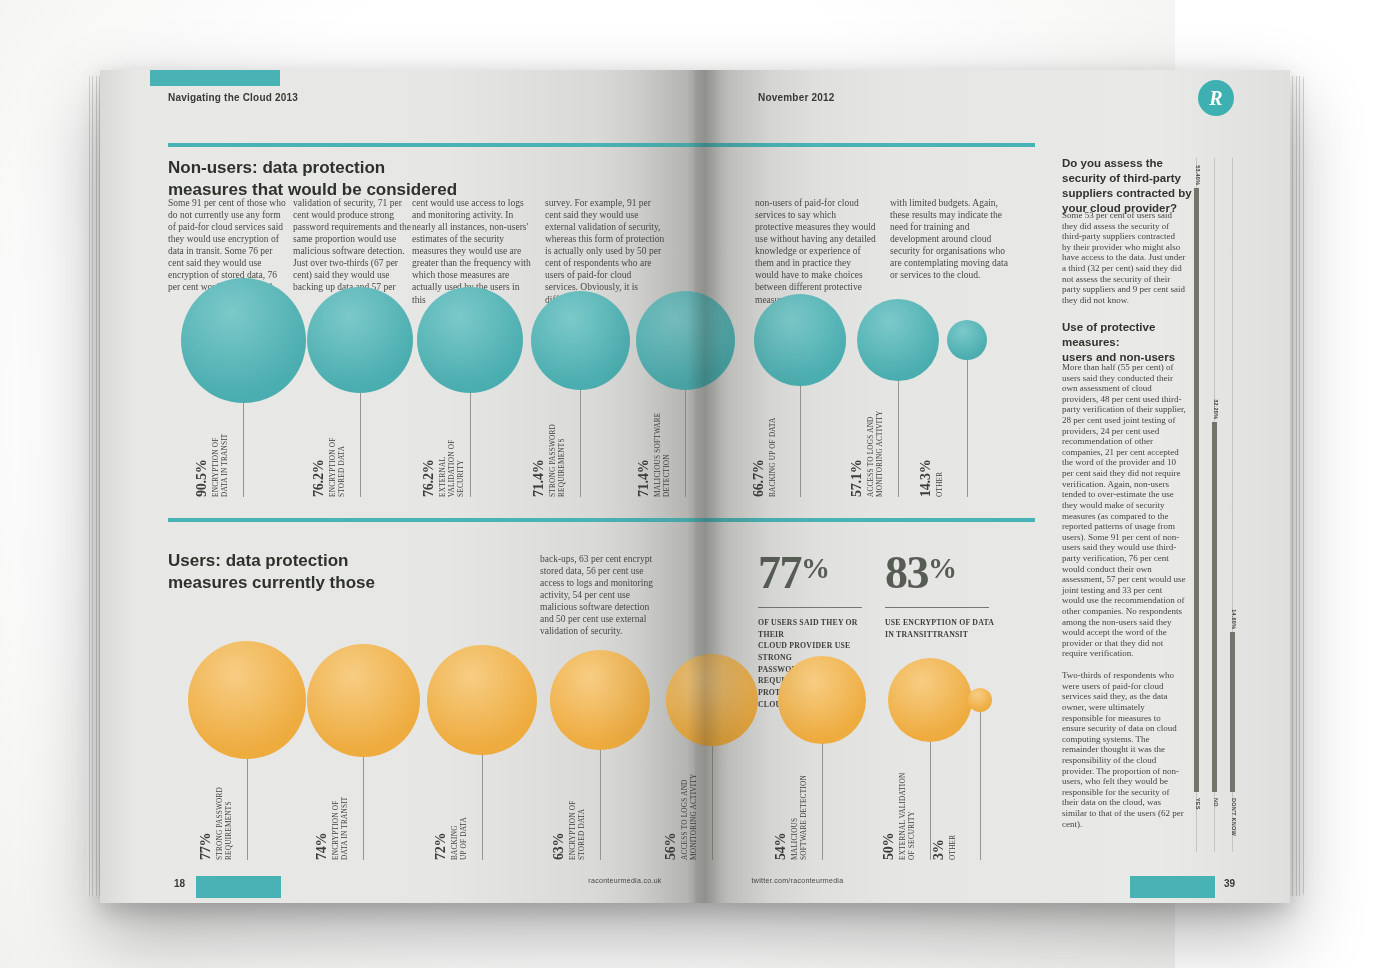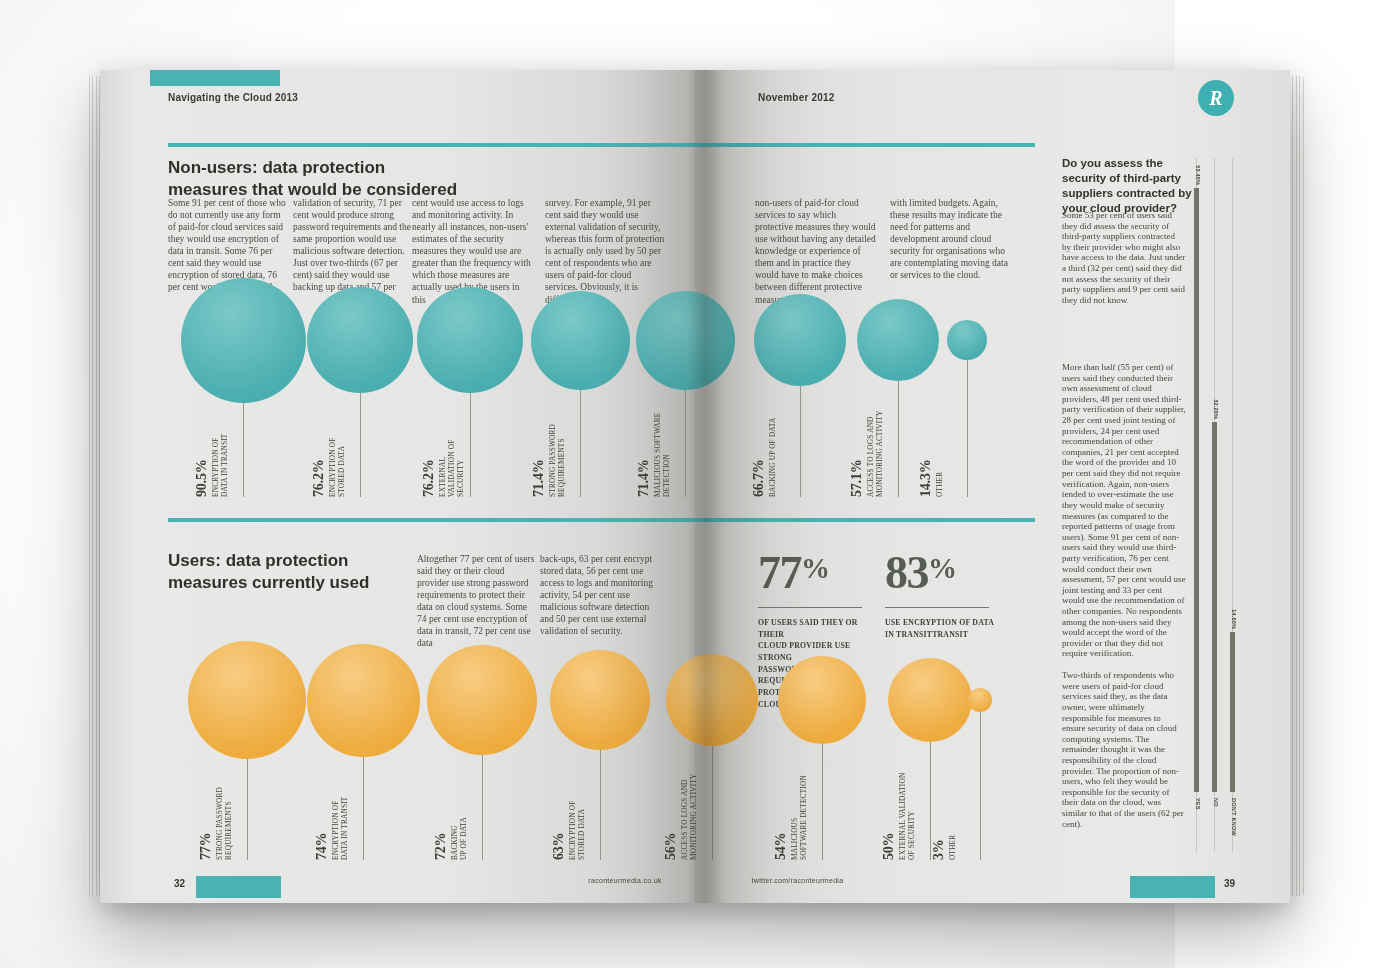--- a/index.html
+++ b/index.html
@@ -84,21 +84,21 @@
       </div>
 
       <div class="rule" style="left:68px;top:73px;width:867px;"></div>
       <div class="section-title" style="left:68px;top:87px;">Non-users: data protection
 measures that would be considered</div>
       <div class="col" style="left:68px;top:127px;">Some 91 per cent of those who do not currently use any form of paid-for cloud services said they would use encryption of data in transit. Some 76 per cent said they would use encryption of stored data, 76 per cent would use external</div>
       <div class="col" style="left:193px;top:127px;">validation of security, 71 per cent would produce strong password requirements and the same proportion would use malicious software detection. Just over two-thirds (67 per cent) said they would use backing up data and 57 per</div>
       <div class="col" style="left:312px;top:127px;">cent would use access to logs and monitoring activity. In nearly all instances, non-users' estimates of the security measures they would use are greater than the frequency with which those measures are actually used by the users in this</div>
       <div class="col" style="left:445px;top:127px;">survey. For example, 91 per cent said they would use external validation of security, whereas this form of protection is actually only used by 50 per cent of respondents who are users of paid-for cloud services. Obviously, it is difficult for</div>
       <div class="col" style="left:655px;top:127px;">non-users of paid-for cloud services to say which protective measures they would use without having any detailed knowledge or experience of them and in practice they would have to make choices between different protective measures often</div>
-      <div class="col" style="left:790px;top:127px;">with limited budgets. Again, these results may indicate the need for patterns and development around cloud security for organisations who are contemplating moving data or services to the cloud.</div>
+      <div class="col" style="left:790px;top:127px;">with limited budgets. Again, these results may indicate the need for training and development around cloud security for organisations who are contemplating moving data or services to the cloud.</div>
       <div id="chart-nonusers">
           <div class="vline" style="left: 143px; top: 270px; height: 157px; position: absolute;"></div>
           <div class="bubble teal" style="left: 80.5px; top: 207.5px; width: 125px; height: 125px; position: absolute;"></div>
           <div class="blabel" style="left: 95px; top: 267px; position: absolute;">
             <div class="blabel-in">
               <div class="blabel-pct">90.5%</div>
               <div class="blabel-desc">ENCRYPTION OF
 DATA IN TRANSIT</div>
             </div>
           </div>
@@ -161,22 +161,21 @@
           <div class="blabel" style="left: 819px; top: 267px; position: absolute;">
             <div class="blabel-in">
               <div class="blabel-pct">14.3%</div>
               <div class="blabel-desc">OTHER</div>
             </div>
           </div>
         </div>
 
       <div class="rule" style="left:68px;top:448px;width:867px;"></div>
       <div class="section-title" style="left:68px;top:480px;">Users: data protection
-measures currently used</div>
-      <div class="col" style="left:317px;top:483px;">Altogether 77 per cent of users said they or their cloud provider use strong password requirements to protect their data on cloud systems. Some 74 per cent use encryption of data in transit, 72 per cent use data</div>
+measures currently those</div>
       <div class="col" style="left:440px;top:483px;">back-ups, 63 per cent encrypt stored data, 56 per cent use access to logs and monitoring activity, 54 per cent use malicious software detection and 50 per cent use external validation of security.</div>
 
       <div class="stat" style="left:658px;top:481px;">
         <div class="stat-number"><span>77</span><span class="stat-sign">%</span></div>
         <div class="stat-rule"></div>
         <div class="stat-caption">OF USERS SAID THEY OR THEIR
 CLOUD PROVIDER USE STRONG
 PASSWORD REQUIREMENTS TO
 PROTECT THEIR DATA ON
 CLOUD SYSTEMS</div>
@@ -259,20 +258,23 @@
               <div class="blabel-desc">OTHER</div>
             </div>
           </div>
         </div>
 
       <div class="sb-title" style="left:962px;top:86px;">Do you assess the
 security of third-party
 suppliers contracted by
 your cloud provider?</div>
       <div class="sb-body" style="left:962px;top:140px;">Some 53 per cent of users said they did assess the security of third-party suppliers contracted by their provider who might also have access to the data. Just under a third (32 per cent) said they did not assess the security of their party suppliers and 9 per cent said they did not know.</div>
+      <div class="sb-title" style="left:962px;top:250px;">Use of protective
+measures:
+users and non-users</div>
       <div class="sb-body" style="left:962px;top:292px;">
         <p>More than half (55 per cent) of users said they conducted their own assessment of cloud providers, 48 per cent used third-party verification of their supplier, 28 per cent used joint testing of providers, 24 per cent used recommendation of other companies, 21 per cent accepted the word of the provider and 10 per cent said they did not require verification. Again, non-users tended to over-estimate the use they would make of security measures (as compared to the reported patterns of usage from users). Some 91 per cent of non-users said they would use third-party verification, 76 per cent would conduct their own assessment, 57 per cent would use joint testing and 33 per cent would use the recommendation of other companies. No respondents among the non-users said they would accept the word of the provider or that they did not require verification.</p>
         <p>Two-thirds of respondents who were users of paid-for cloud services said they, as the data owner, were ultimately responsible for measures to ensure security of data on cloud computing systems. The remainder thought it was the responsibility of the cloud provider. The proportion of non-users, who felt they would be responsible for the security of their data on the cloud, was similar to that of the users (62 per cent).</p>
       </div>
       <div id="sidebar-bars">
           <div class="track" style="left: 1096px; top: 88px; height: 694px; position: absolute;"></div>
           <div class="bar" style="left: 1094px; top: 118px; height: 604px; position: absolute;"></div>
           <div class="bar-vlabel" style="left: 1091px; top: 79px; position: absolute;">
             <div class="rot">53.40%</div>
           </div>
@@ -290,21 +292,21 @@
           <div class="track" style="left: 1132px; top: 88px; height: 694px; position: absolute;"></div>
           <div class="bar" style="left: 1130px; top: 562px; height: 160px; position: absolute;"></div>
           <div class="bar-vlabel" style="left: 1127px; top: 523px; position: absolute;">
             <div class="rot">14.60%</div>
           </div>
           <div class="bar-clabel" style="left: 1127px; top: 728px; position: absolute;">
             <div class="rot">DON'T KNOW</div>
           </div>
         </div>
 
-      <div class="fnum" style="left:74px;top:808px;">32</div>
+      <div class="fnum" style="left:74px;top:808px;">18</div>
       <div class="teal-block" style="left:96px;top:806px;width:85px;height:22px;"></div>
       <div class="furl" style="left:440px;top:807px;width:170px;">raconteurmedia.co.uk</div>
       <div class="furl" style="left:610px;top:807px;width:175px;">twitter.com/raconteurmedia</div>
       <div class="teal-block" style="left:1030px;top:806px;width:85px;height:22px;"></div>
       <div class="fnum" style="left:1124px;top:808px;">39</div>
     </div>
 
     <div class="gutter"></div>
   </div>
 </div>

